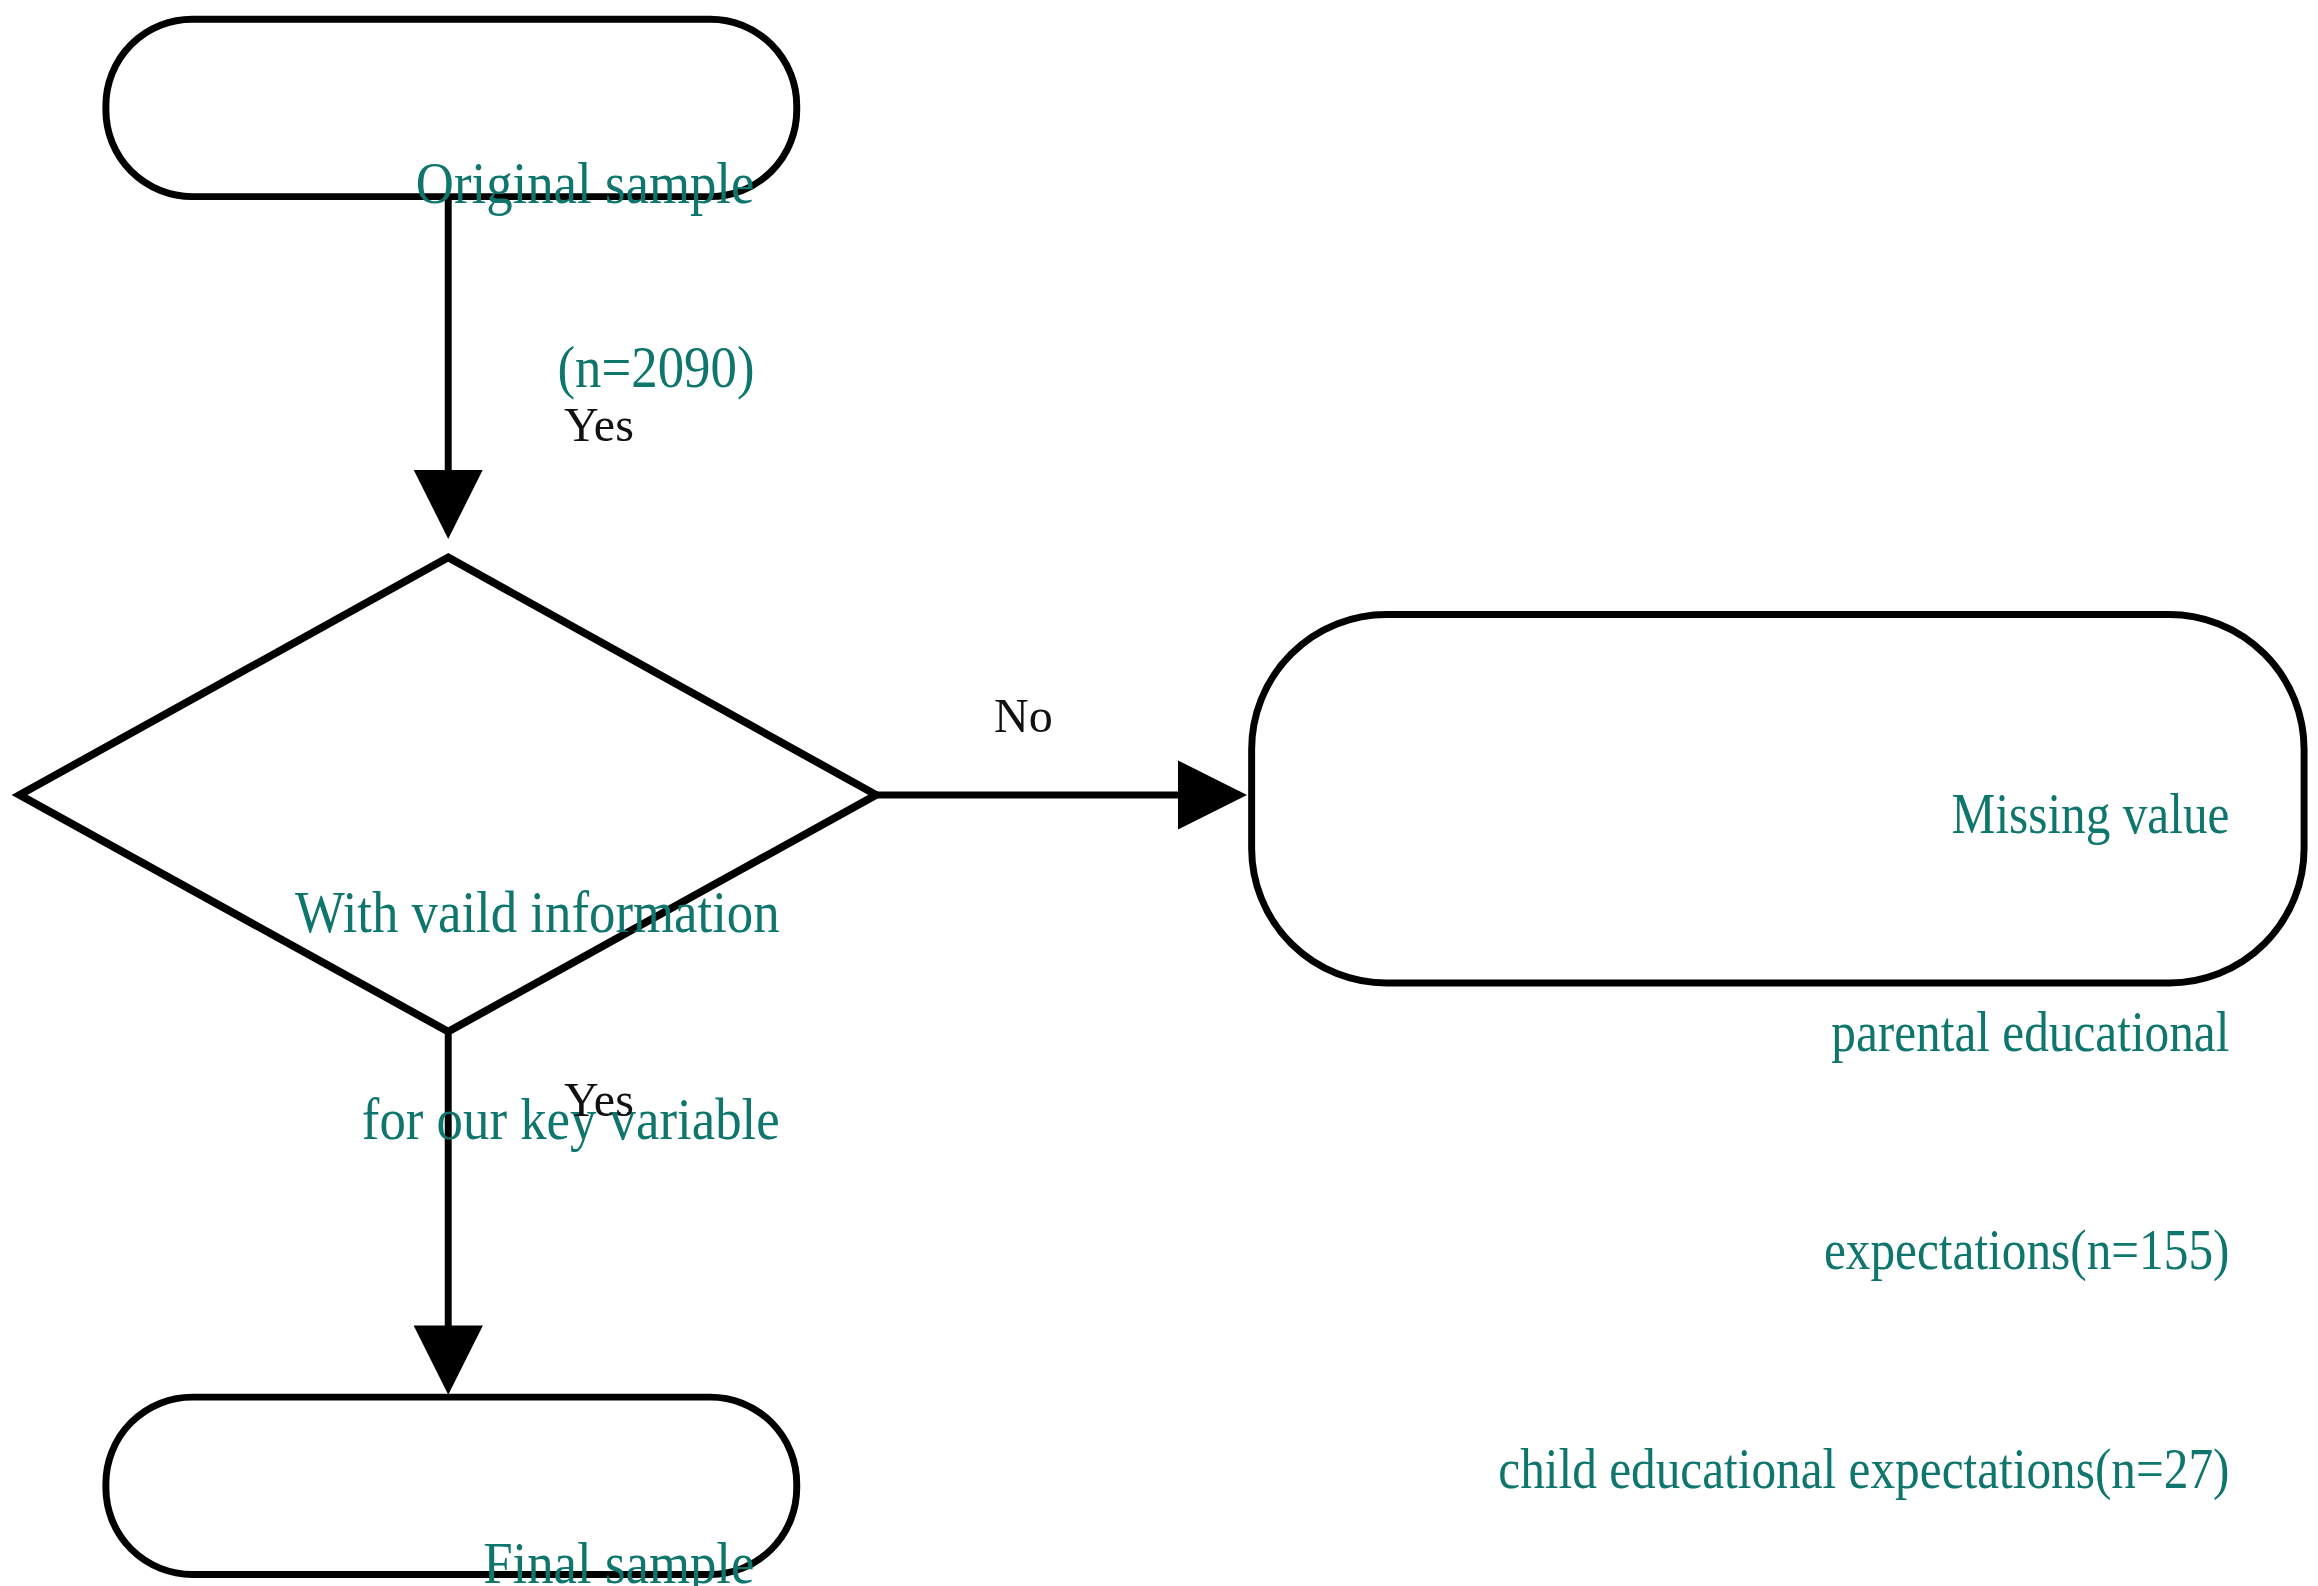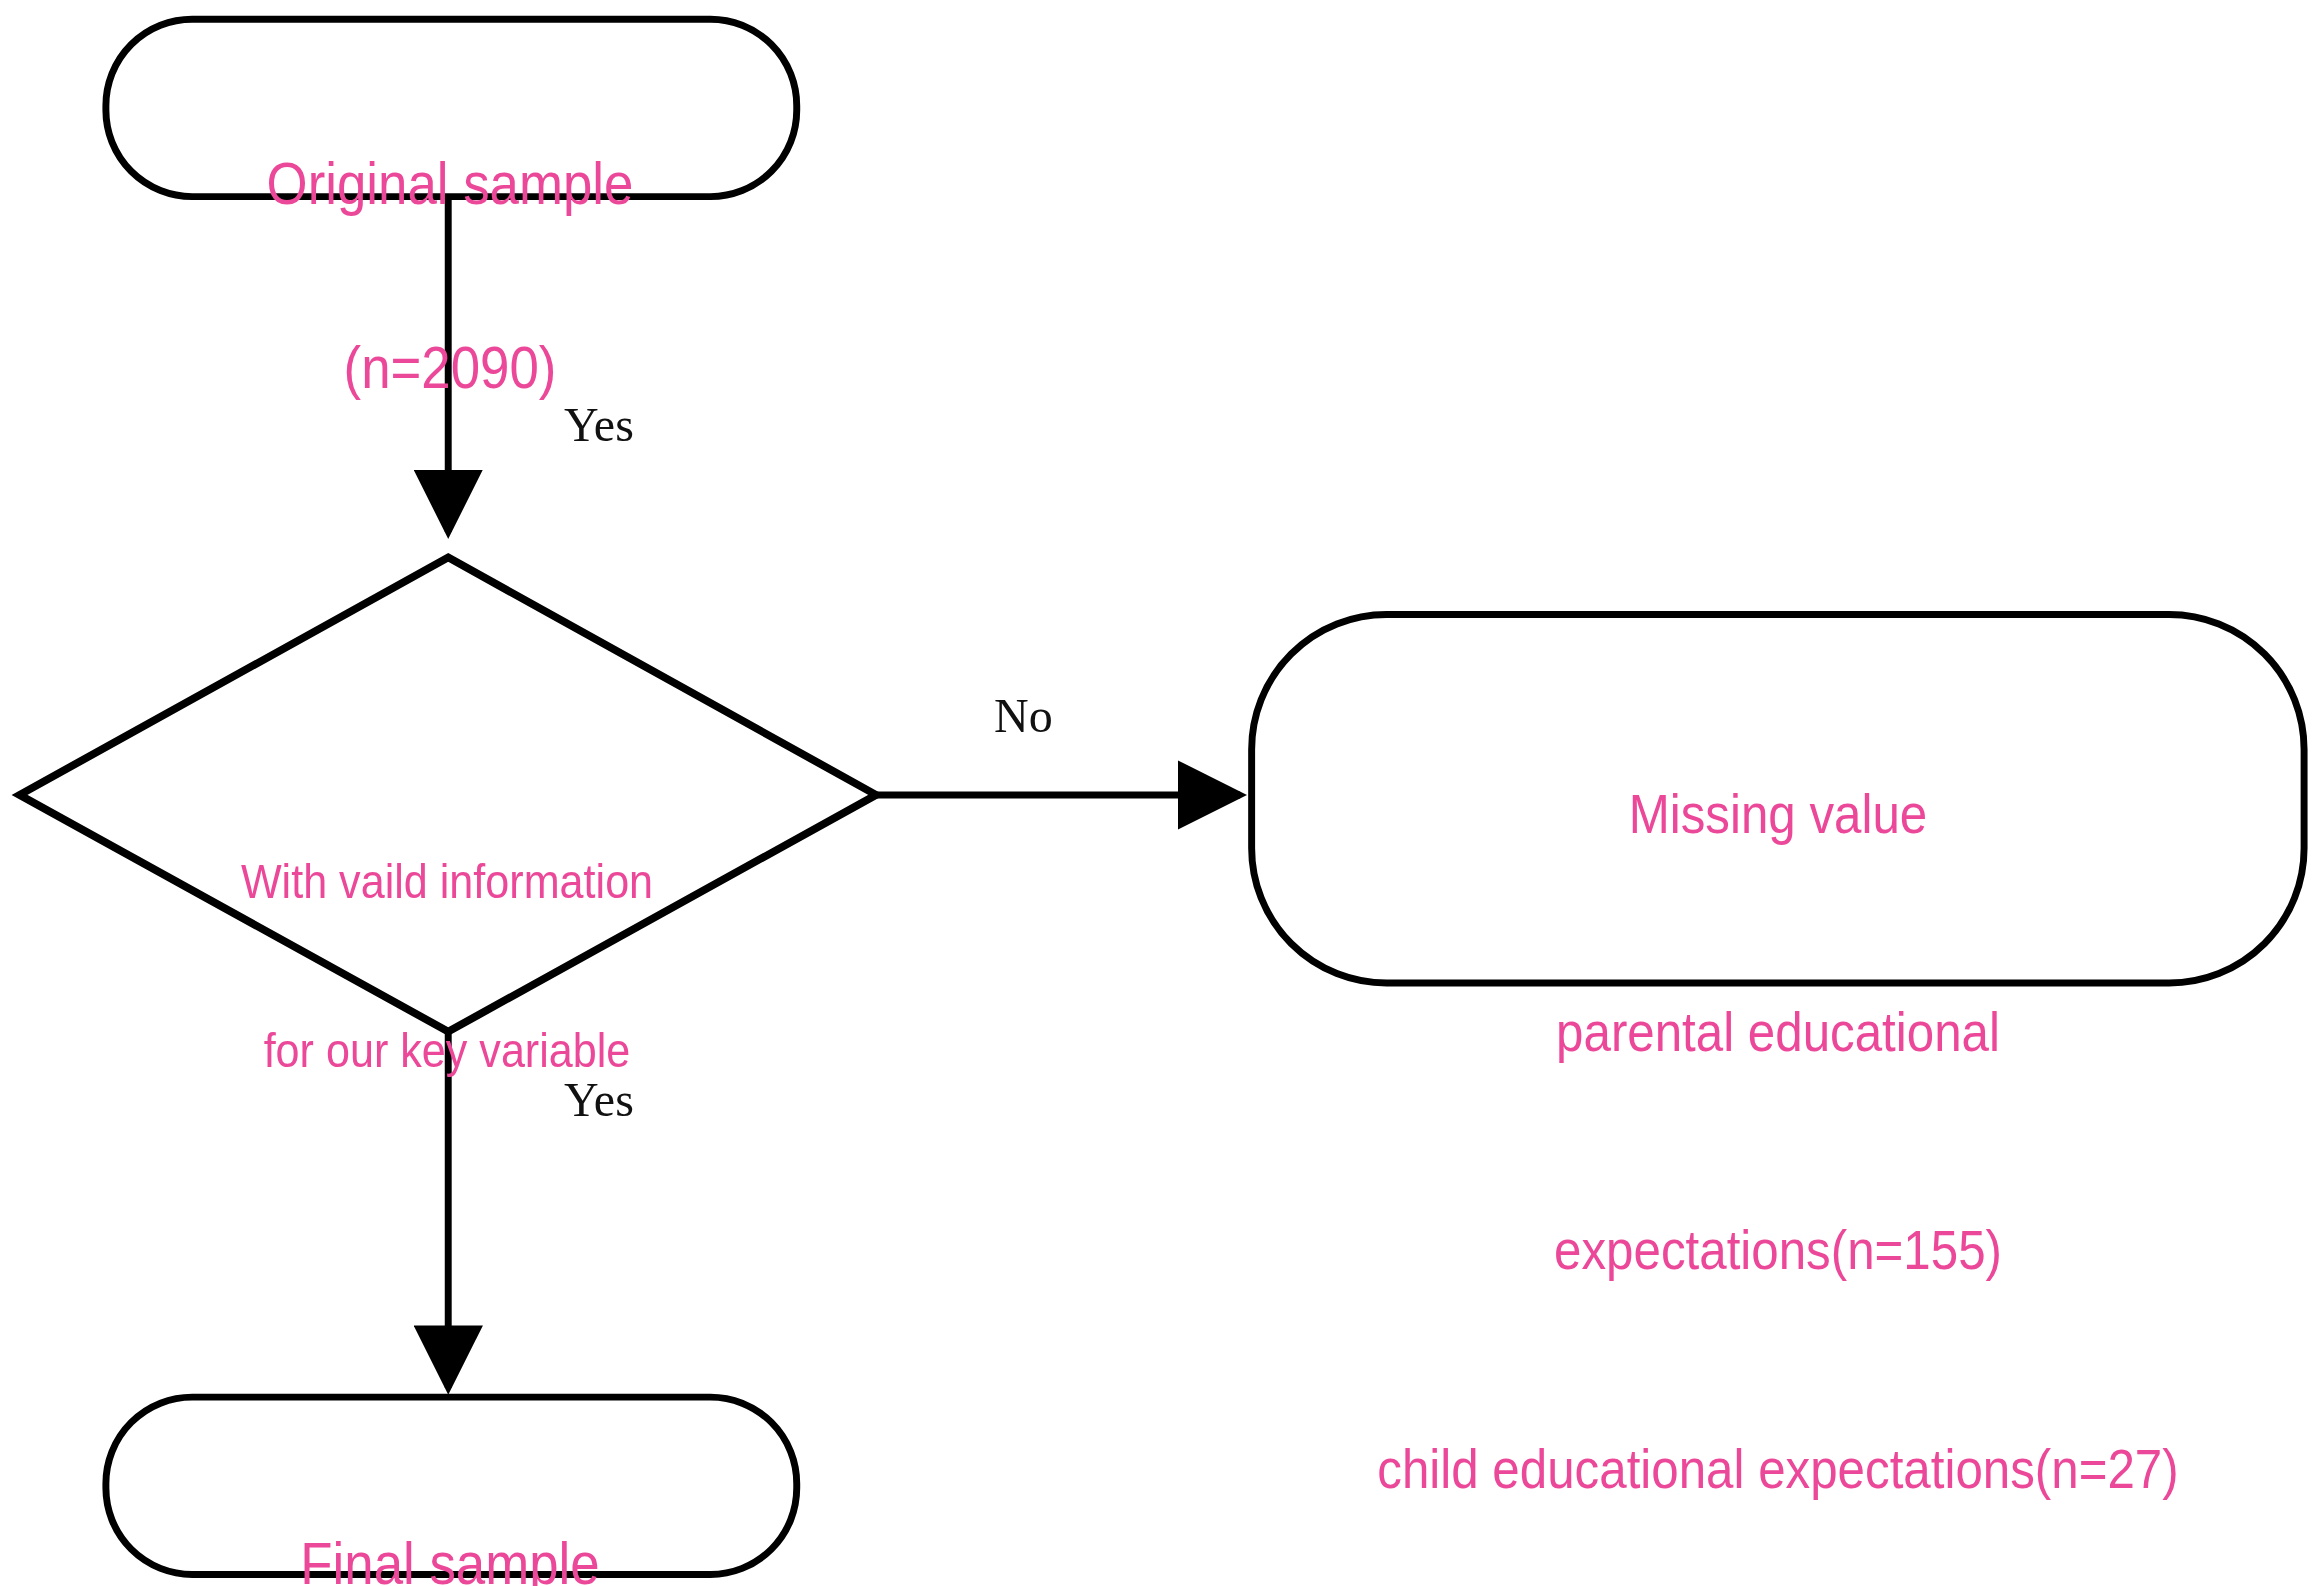--- a/index.html
+++ b/index.html
@@ -19,23 +19,23 @@
   }
   #flow-svg {
     position: absolute;
     left: 0;
     top: 0;
     width: 2319px;
     height: 1586px;
   }
   .node-text {
     position: absolute;
-    color: #ec4899;
-    text-align: center;
-    font-family: Liberation Sans, sans-serif;
+    color: #0f766e;
+    text-align: right;
+    font-family: Liberation Serif, serif;
     line-height: 1.02;
     white-space: pre;
     pointer-events: none;
   }
   .edge-label {
     position: absolute;
     color: #111111;
     font-family: "Liberation Serif", "DejaVu Serif", serif;
     font-size: 48px;
     line-height: 1;
@@ -58,21 +58,21 @@
   #box-final-text {
     left: 104px;
     top: 1411px;
     width: 692px;
     font-size: 60px;
   }
   #diamond-text {
     left: 69px;
     top: 740px;
     width: 756px;
-    font-size: 49px;
+    font-size: 60px;
     line-height: 1.15;
   }
   #box-missing-text {
     left: 1265px;
     top: 632px;
     width: 1026px;
     font-size: 56px;
     line-height: 1.3;
   }
 

